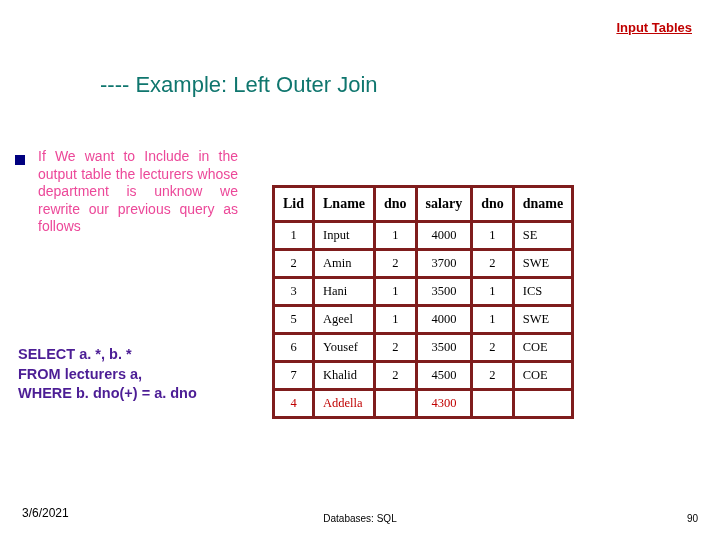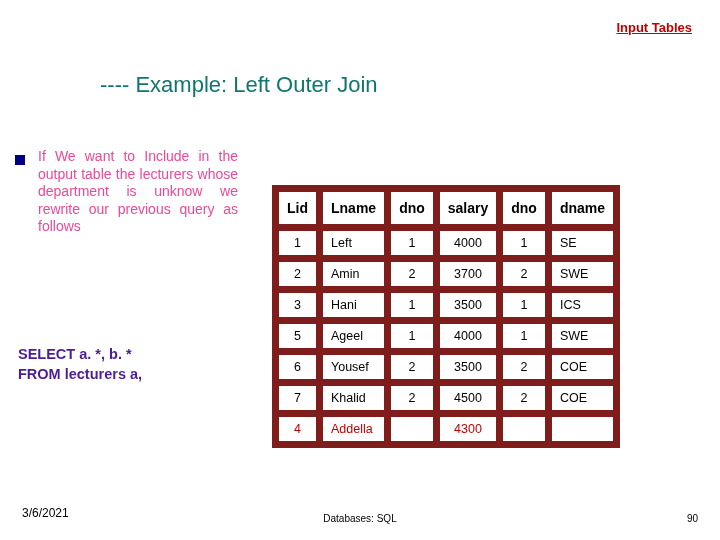--- a/index.html
+++ b/index.html
@@ -59,24 +59,25 @@
   }
   .sql-line { white-space: pre; }
   .result-table {
     position: absolute;
     left: 272px;
     top: 185px;
     border-collapse: collapse;
     font-size: 12.5px;
   }
   .result-table th, .result-table td {
-    border: 7px solid #7f1d1d;
+    border: 3px solid #7f1d1d;
     padding: 5px 8px;
     text-align: left;
     vertical-align: middle;
+    font-family: Liberation Serif, serif;
   }
   .result-table th {
     font-weight: bold;
     font-size: 14px;
     padding: 8px 8px;
   }
   .result-table td.center { text-align: center; }
   .highlight-row td { color: #c00000; }
   .footer-date {
     position: absolute;
@@ -109,37 +110,38 @@
 <a class="top-link">Input Tables</a>
 
 <div class="title-row">---- Example: Left Outer Join</div>
 
 <div class="bullet"></div>
 <div class="body-text">If We want to Include in the output table the lecturers whose department is unknow we rewrite our previous query as follows</div>
 
 <div class="sql-block">
   <div class="sql-line">SELECT a. *, b. *</div>
   <div class="sql-line">FROM lecturers a,</div>
+  <div class="sql-line">WHERE b. dno(+) = a. dno</div>
 </div>
 
 <table class="result-table">
   <thead>
     <tr>
       <th>Lid</th>
       <th>Lname</th>
       <th>dno</th>
       <th>salary</th>
       <th>dno</th>
       <th>dname</th>
     </tr>
   </thead>
   <tbody id="tbody">
       <tr>
         <td class="center">1</td>
-        <td>Left</td>
+        <td>Input</td>
         <td class="center">1</td>
         <td class="center">4000</td>
         <td class="center">1</td>
         <td>SE</td>
       </tr>
       <tr>
         <td class="center">2</td>
         <td>Amin</td>
         <td class="center">2</td>
         <td class="center">3700</td>

